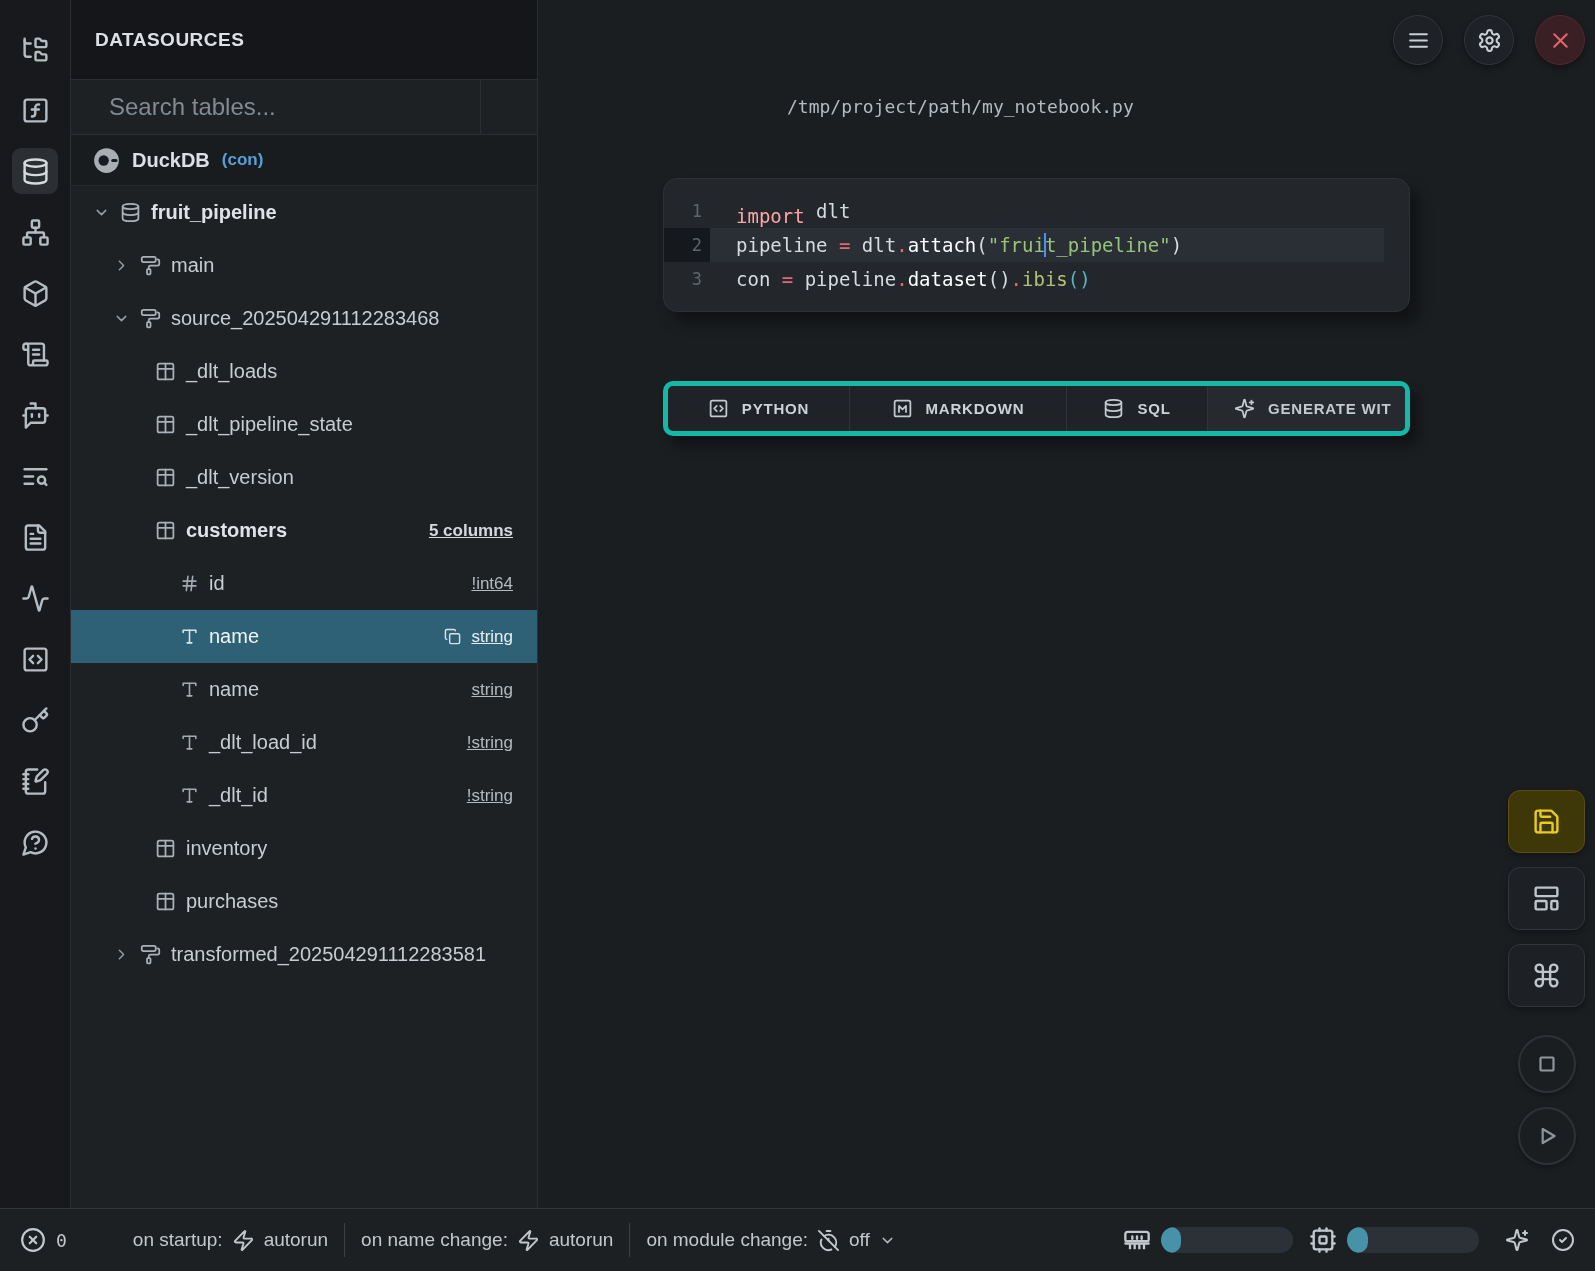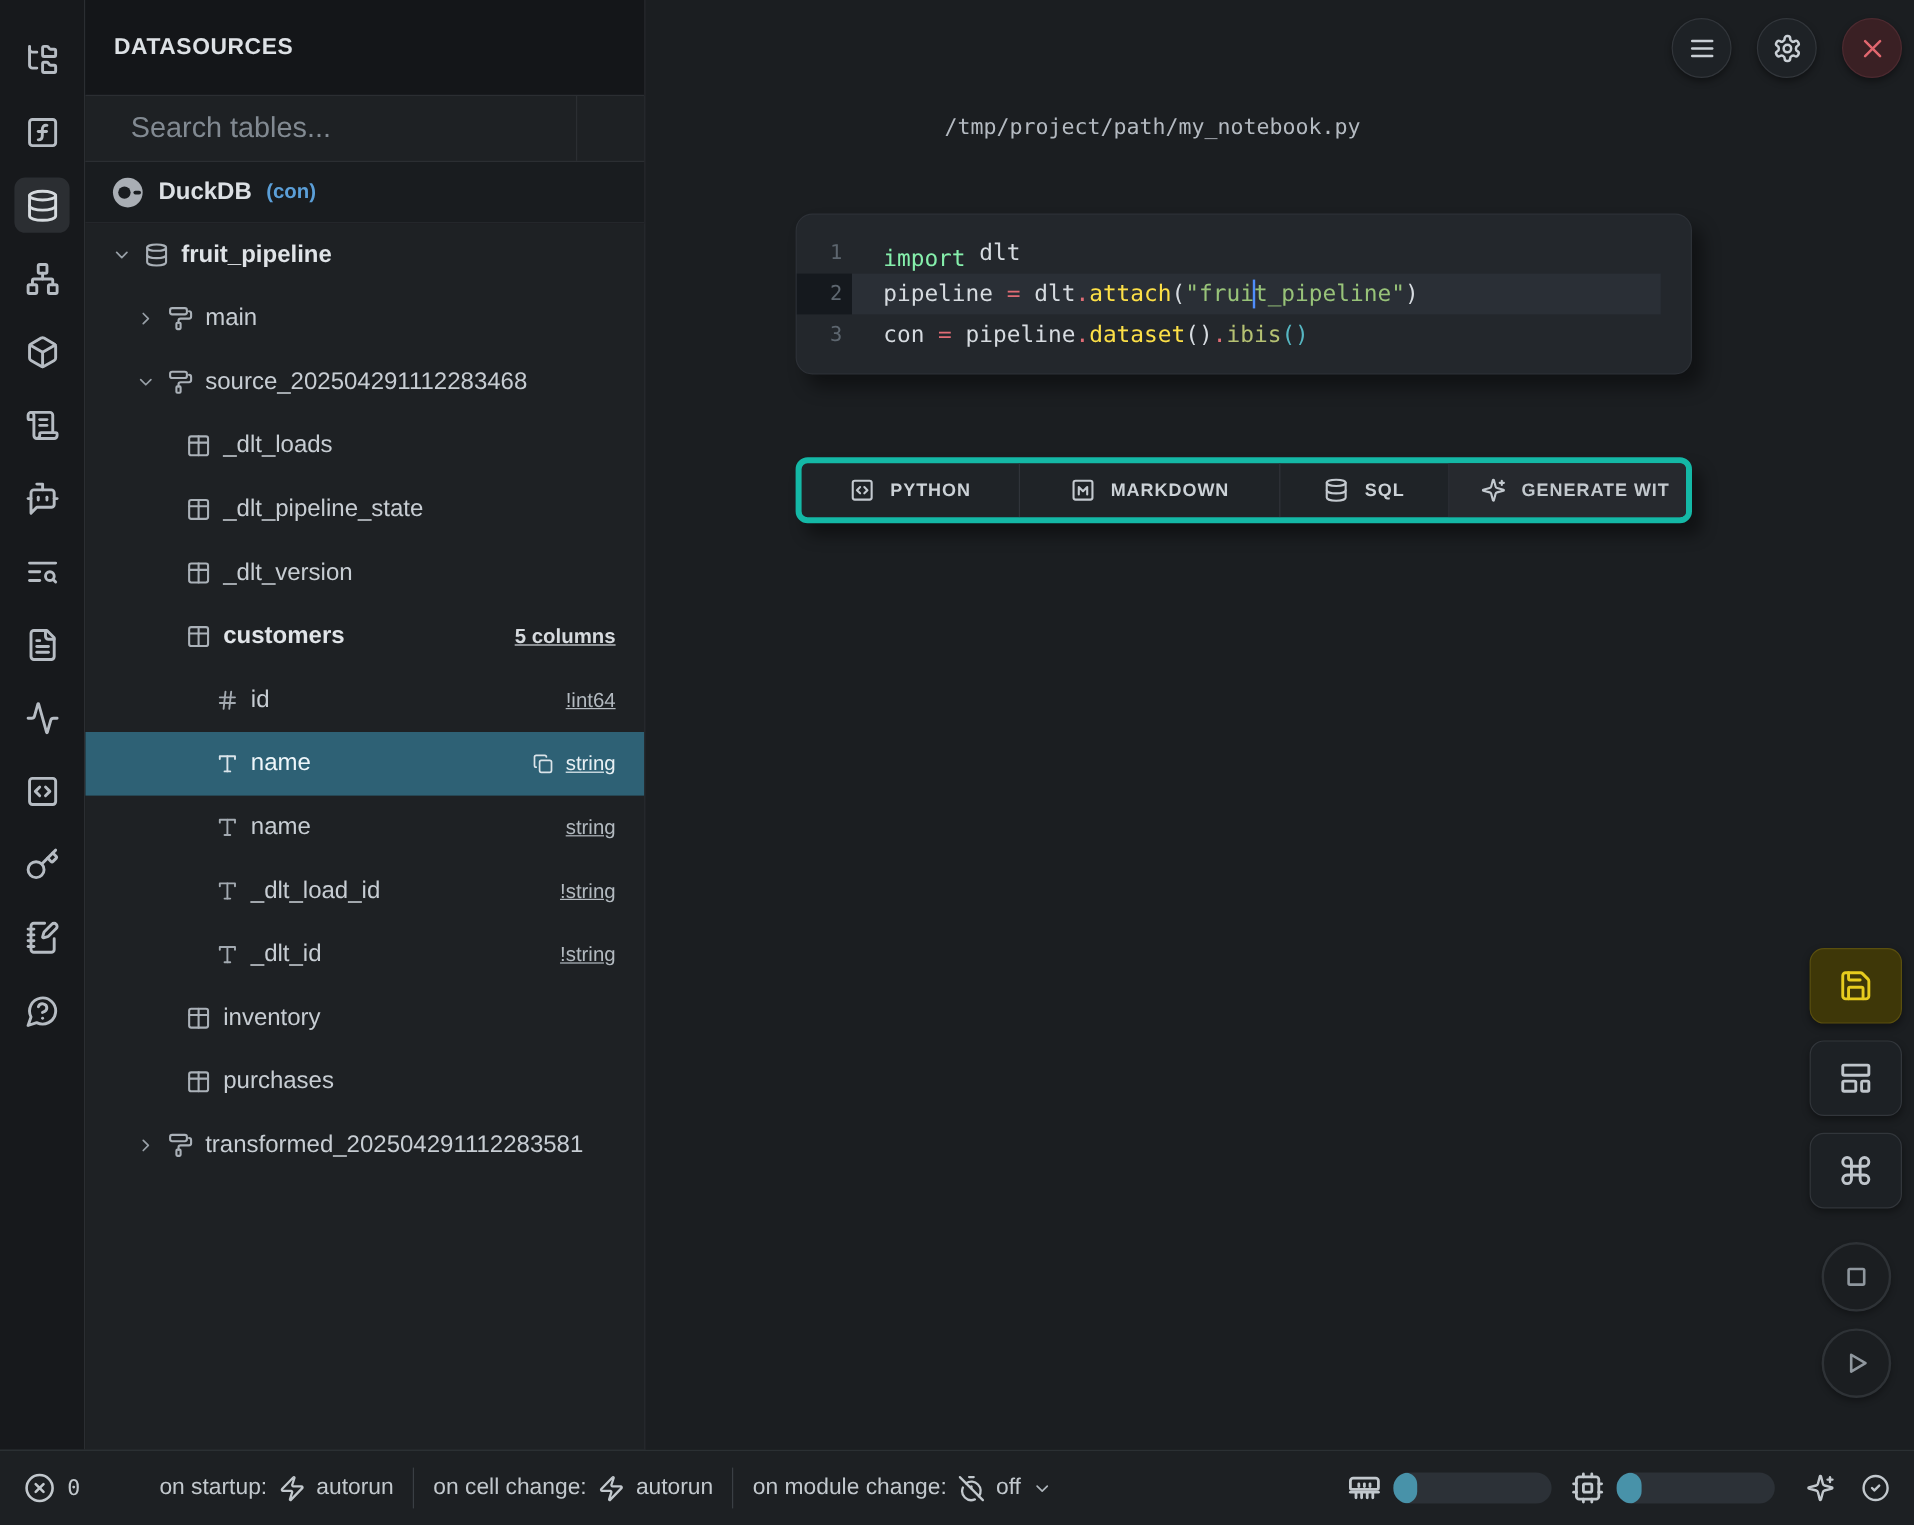--- a/index.html
+++ b/index.html
@@ -59,24 +59,24 @@
   .circle-btn svg{width:25px;height:25px;}
   .circle-btn.danger{background:#3a2024;border-color:#4d2a30;color:#e0666e;}
   .nb-title{margin-top:96px;padding-left:249px;font-family:"DejaVu Sans Mono",monospace;font-size:18px;color:#b4bac1;white-space:nowrap;}
   .cell{margin:61px 0 0 125px;width:747px;background:#23272c;border:1px solid #2d3137;border-radius:14px;padding:15px 0;box-shadow:9px 11px 14px rgba(0,0,0,.4);}
   .code-line{display:flex;align-items:stretch;height:34px;font-family:"DejaVu Sans Mono",monospace;font-size:19px;}
   .gutter{width:46px;flex:none;display:flex;align-items:center;justify-content:flex-end;padding-right:8px;color:#5d666f;font-size:17px;}
   .content{flex:1;display:flex;align-items:center;padding-left:26px;}
   .content span{white-space:pre;}
   .code-line.active .gutter{background:#15191e;}
   .code-line.active .content{background:#2a2f36;margin-right:25px;}
-  .tk-kw{color:#86efac;margin-top:10px;}
+  .tk-kw{color:#fca5a5;margin-top:10px;}
   .tk-plain{color:#d6dbe0;}
   .tk-op{color:#e06c75;}
-  .tk-fn{color:#fde047;}
+  .tk-fn{color:#ffffff;}
   .tk-fn2{color:#b5c173;}
   .tk-cyan{color:#56b6c2;}
   .tk-str{color:#98c379;}
   .cursor{width:2px;height:24px;background:#4f8efc;margin:0 -1px;display:inline-block;}
   .cellbtns{margin:69px 0 0 125px;width:747px;height:55px;display:flex;background:#1f2327;border:5px solid #14b8a6;border-radius:10px;overflow:hidden;box-shadow:8px 10px 12px rgba(0,0,0,.4);}
   .cellbtn{display:flex;align-items:center;justify-content:center;gap:13px;font-size:15px;font-weight:bold;letter-spacing:.8px;color:#ccd2d7;border:none;border-right:1px solid #30343a;background:transparent;font-family:inherit;cursor:pointer;flex:none;}
   .cellbtn svg{width:21px;height:21px;color:#c3c9cf;flex:none;}
   .cellbtn.ai{background:#26292e;border-right:none;justify-content:flex-start;padding-left:26px;overflow:hidden;white-space:nowrap;color:#c3c9ce;}
   .side-actions{position:absolute;top:790px;right:10px;width:77px;display:flex;flex-direction:column;align-items:center;}
   .sq-btn{width:77px;height:63px;border-radius:12px;display:flex;align-items:center;justify-content:center;margin-bottom:14px;background:#1d2125;border:1px solid #32363b;color:#bfc5cb;box-shadow:0 3px 6px rgba(0,0,0,.35);cursor:pointer;padding:0;}
@@ -705,21 +705,21 @@
           <span>on startup:</span>
           <span style="width:23px;height:23px">
             <svg class="" viewBox="0 0 24 24" fill="none" stroke="currentColor" stroke-width="2" stroke-linecap="round" stroke-linejoin="round" style="width:100%;height:100%">
               <path d="M4 14a1 1 0 0 1-.78-1.63l9.9-10.2a.5.5 0 0 1 .86.46l-1.92 6.02A1 1 0 0 0 13 10h7a1 1 0 0 1 .78 1.63l-9.9 10.2a.5.5 0 0 1-.86-.46l1.92-6.02A1 1 0 0 0 11 14z"></path>
             </svg>
           </span>
           <span>autorun</span>
         </div>
         <span class="sb-div"></span>
         <div class="sb-item seg">
-          <span>on cell change:</span>
+          <span>on name change:</span>
           <span style="width:23px;height:23px">
             <svg class="" viewBox="0 0 24 24" fill="none" stroke="currentColor" stroke-width="2" stroke-linecap="round" stroke-linejoin="round" style="width:100%;height:100%">
               <path d="M4 14a1 1 0 0 1-.78-1.63l9.9-10.2a.5.5 0 0 1 .86.46l-1.92 6.02A1 1 0 0 0 13 10h7a1 1 0 0 1 .78 1.63l-9.9 10.2a.5.5 0 0 1-.86-.46l1.92-6.02A1 1 0 0 0 11 14z"></path>
             </svg>
           </span>
           <span>autorun</span>
         </div>
         <span class="sb-div"></span>
         <div class="sb-item seg">
           <span>on module change:</span>

